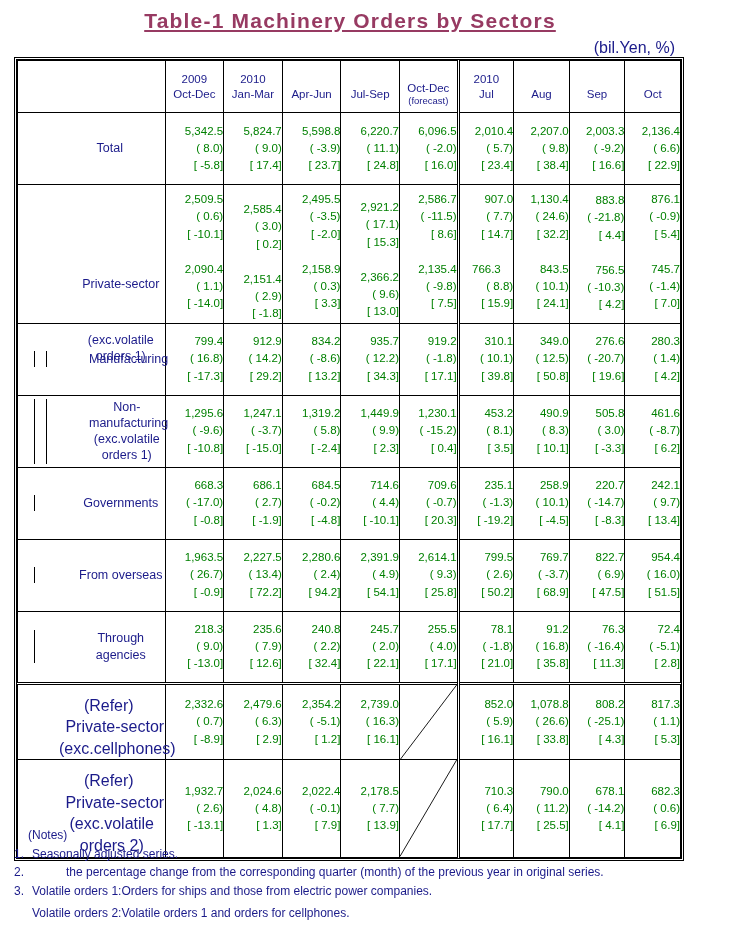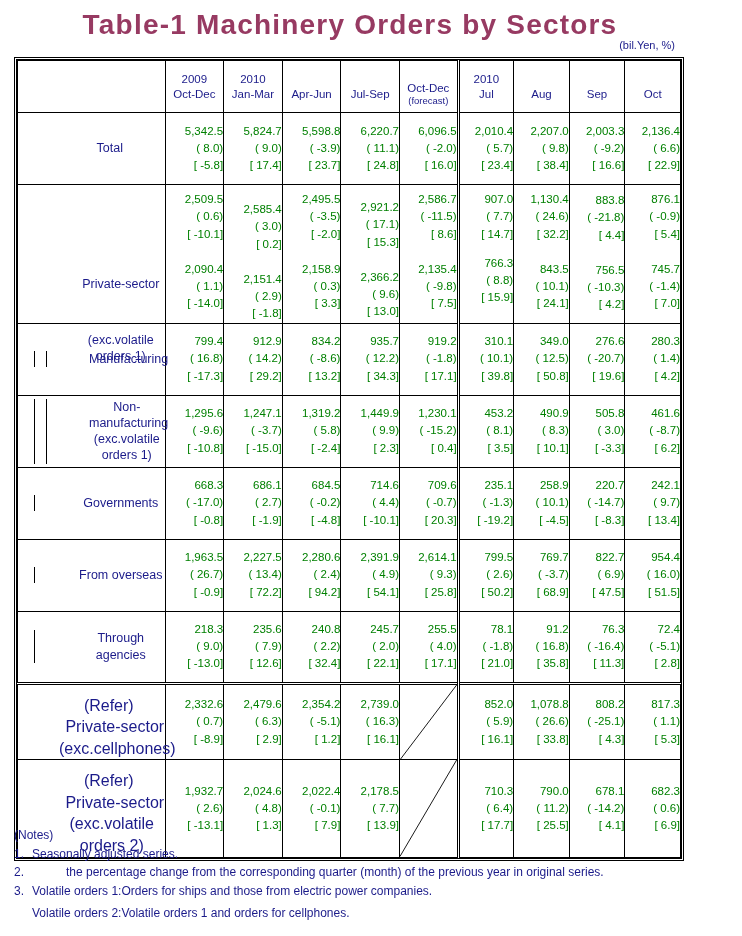--- a/index.html
+++ b/index.html
@@ -7,26 +7,27 @@
     width:742px;height:936px;background:#ffffff;
     font-family:"Liberation Sans","DejaVu Sans",sans-serif;
     -webkit-font-smoothing:none;
   }
   .page{position:relative;width:742px;height:936px;overflow:hidden;}
 
   
   .title{
     position:absolute;left:0;top:9px;width:700px;
     text-align:center;
-    color:#973a62;font-weight:bold;font-size:28px;
+    color:#973a62;font-weight:bold;font-size:21px;
     letter-spacing:1.2px;
+    text-decoration:underline;
   }
   .unit{
     position:absolute;right:67px;top:39px;
-    color:#1b1b8a;font-size:11px;
+    color:#1b1b8a;font-size:16px;
   }
 
   
   .tbl-wrap{
     position:absolute;left:14px;top:57px;width:670px;
     border:3px double #000;
     box-sizing:border-box;
     background:#fff;
   }
   table.main{
@@ -98,21 +99,21 @@
   
   .r-tall{height:72px;}
   .r-double{height:135px;}
   .r-refer{height:70px;}
 
   
   .notes{
     position:absolute;left:14px;top:826px;width:712px;
     color:#1b1b8a;font-size:12px;line-height:1.55;
   }
-  .notes .hdr{margin:0 0 0 0;}
+  .notes .hdr{margin:0 0 0 14px;}
   .notes ol{margin:0;padding:0;list-style:none;}
   .notes li{padding-left:18px;position:relative;}
   .notes li .n{position:absolute;left:0;}
   .notes .cont{padding-left:34px;display:block;}
   .notes .sub2{padding-left:18px;display:block;margin-top:4px;}
 </style>
 </head>
 <body>
 
 <div class="page">
@@ -289,21 +290,21 @@
                 <span class="v" style="margin-top: 18px;">2,135.4</span>
                 <span class="p">( -9.8)</span>
                 <span class="b">[  7.5]</span>
               </div>
             </td>
             <td class="num sep-left" style="vertical-align: top; padding-top: 6px;">
               <div>
                 <span class="v">907.0</span>
                 <span class="p">(  7.7)</span>
                 <span class="b">[ 14.7]</span>
-                <span class="v" style="margin-top: 12px;">766.3</span>
+                <span class="v" style="margin-top: 18px; text-align: center;">766.3</span>
                 <span class="p">(  8.8)</span>
                 <span class="b">[ 15.9]</span>
               </div>
             </td>
             <td class="num" style="vertical-align: top; padding-top: 6px;">
               <div>
                 <span class="v">1,130.4</span>
                 <span class="p">( 24.6)</span>
                 <span class="b">[ 32.2]</span>
                 <span class="v" style="margin-top: 18px;">843.5</span>

